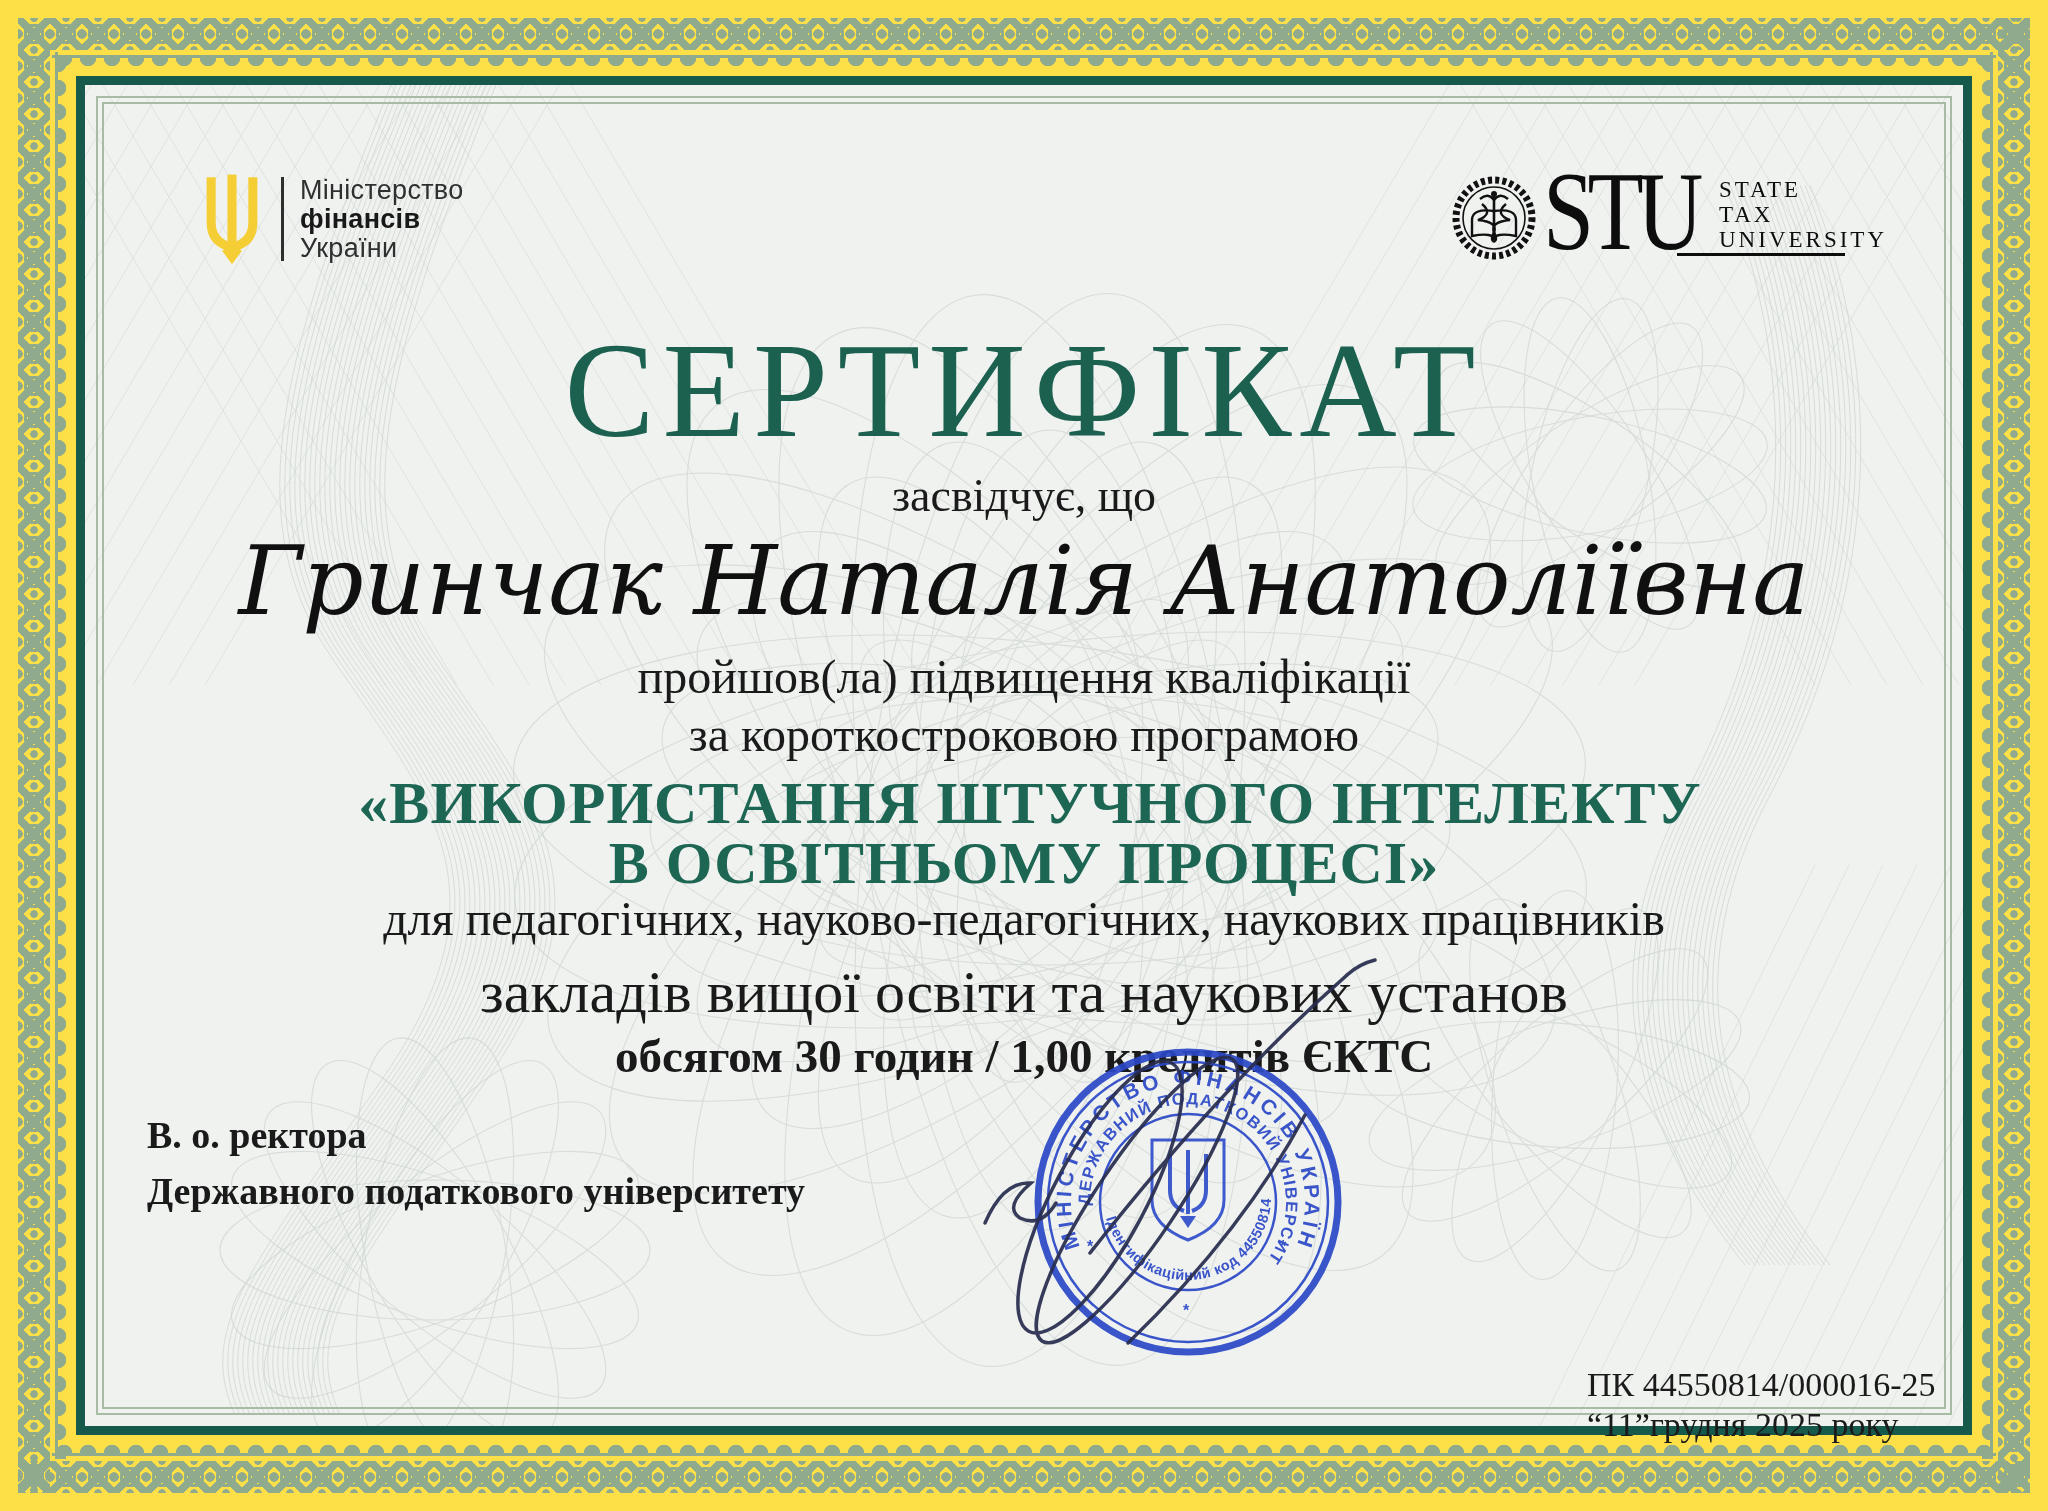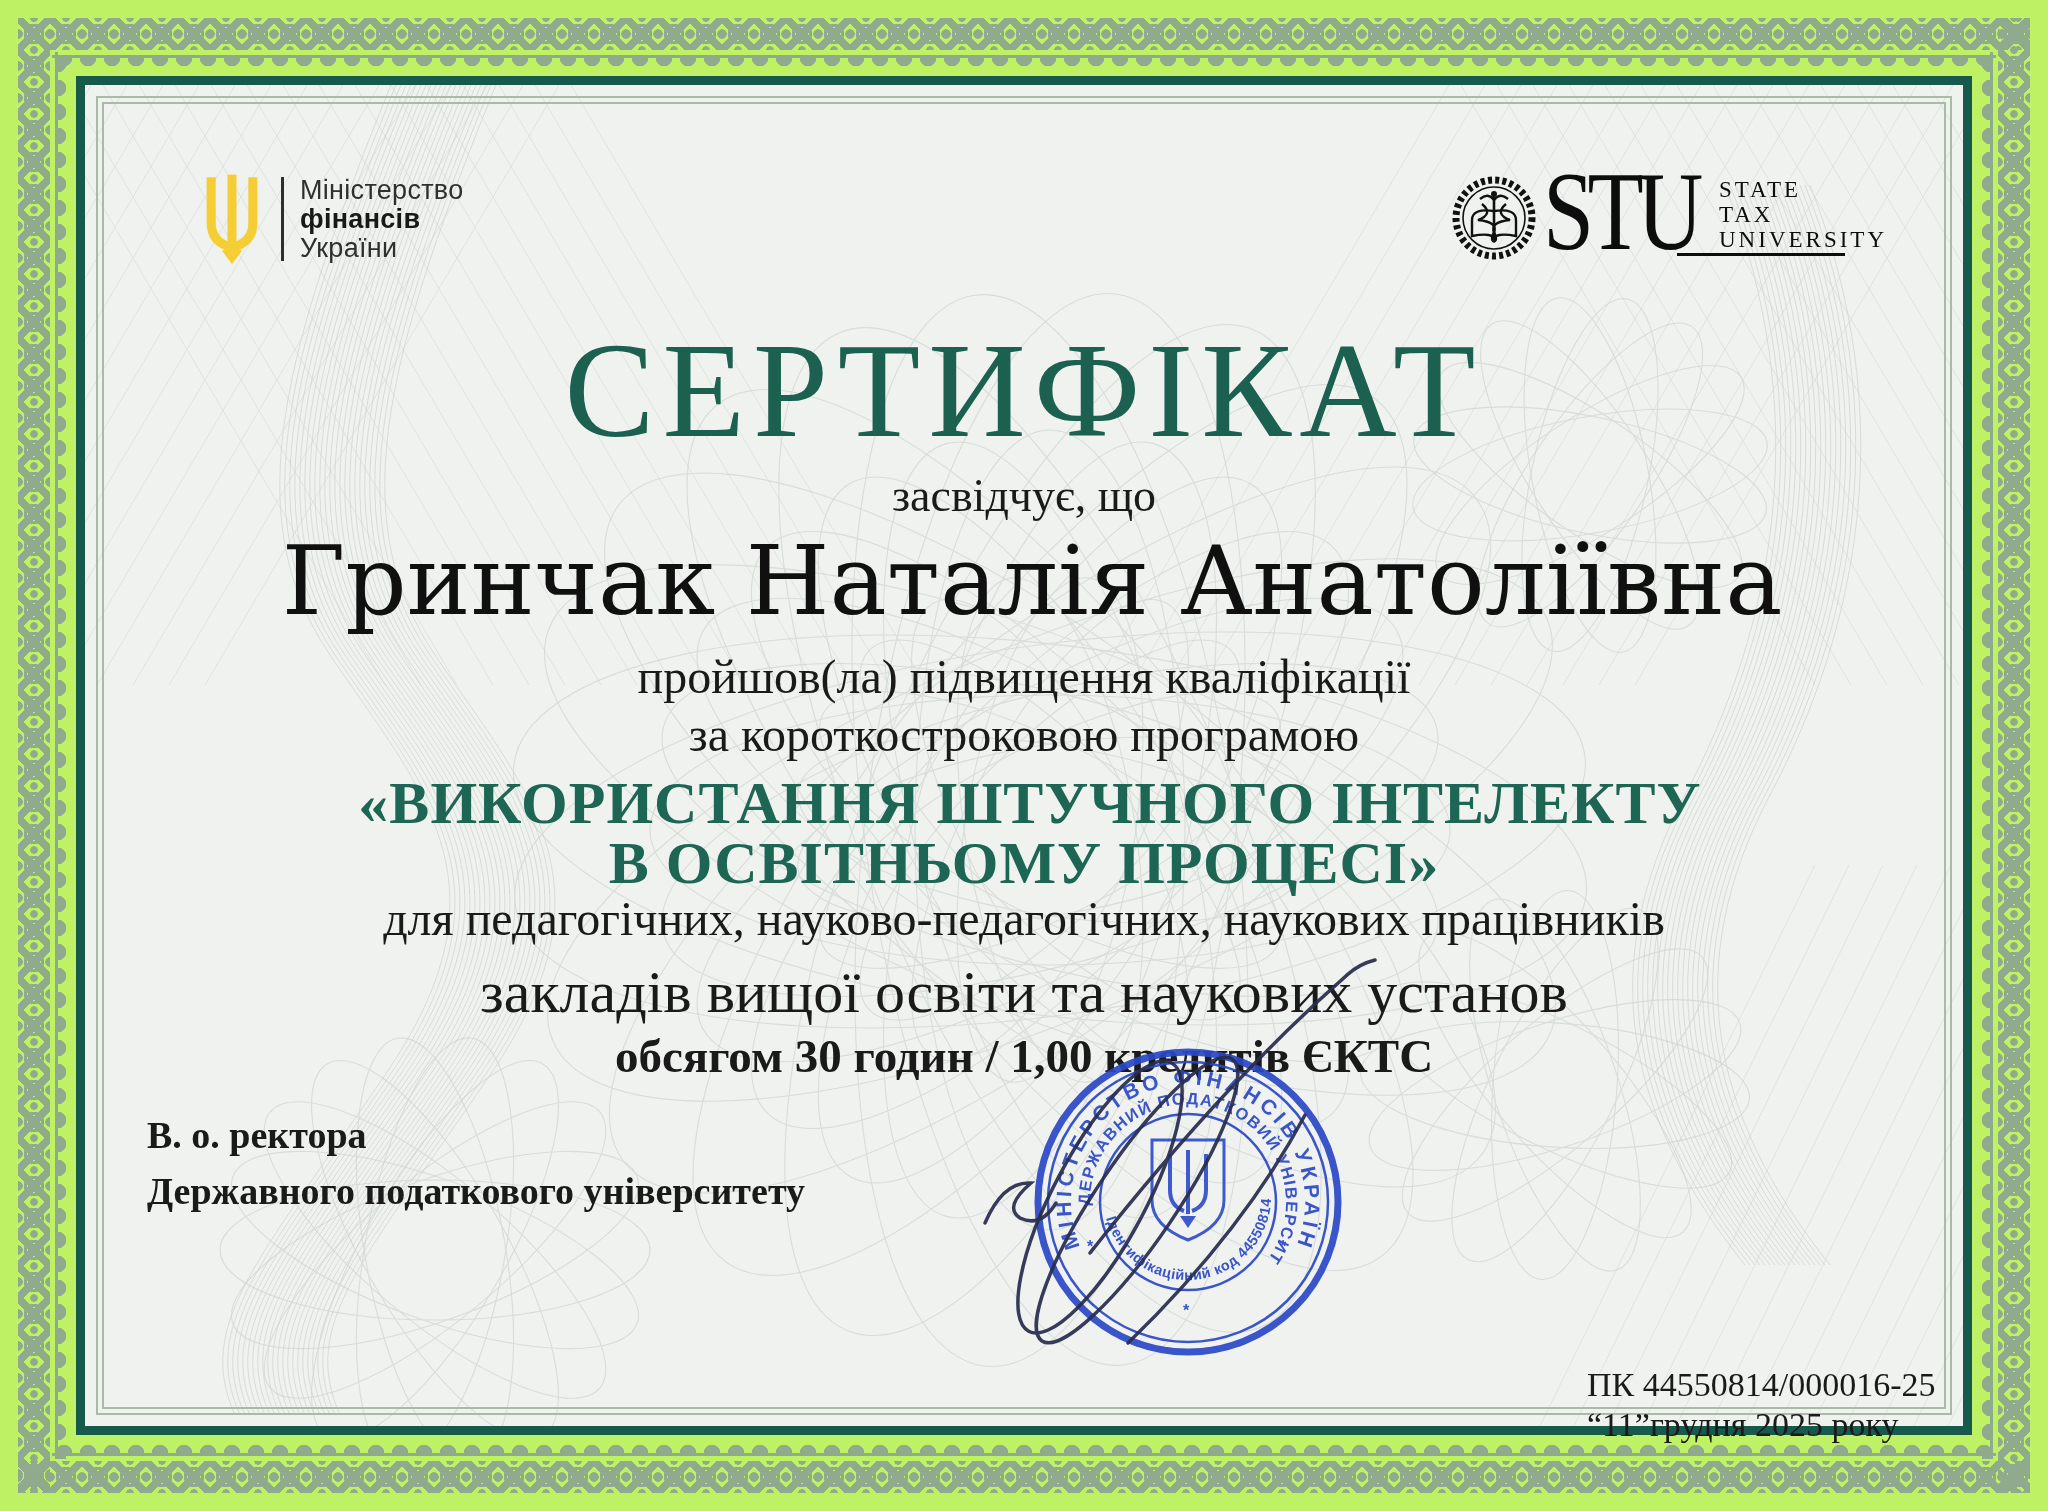--- a/index.html
+++ b/index.html
@@ -9,21 +9,21 @@
     --paper:#f0f2f0;
     --ink:#1a1a1a;
     --title-teal:#1c6150;
     --program-teal:#1e6654;
     --stamp-blue:#2a48c6;
     --sig-ink:#272c4e;
   }
   *{margin:0;padding:0;box-sizing:border-box}
   html,body{width:2048px;height:1511px;background:#fff;overflow:hidden;
     font-family:"Liberation Serif","DejaVu Serif",serif;}
-  .cert{position:absolute;inset:0;background:#bef264;}
+  .cert{position:absolute;inset:0;background:#fde047;}
 
   
   .ornate{position:absolute;
     background-image:
       radial-gradient(circle at 16px 16px, rgba(255,255,255,0) 7px, var(--sage) 7.5px 10px, rgba(255,255,255,0) 10.5px),
       radial-gradient(circle at 0px 16px, var(--sage) 0 4.5px, rgba(255,255,255,0) 5px),
       radial-gradient(circle at 32px 16px, var(--sage) 0 4.5px, rgba(255,255,255,0) 5px),
       radial-gradient(circle at 16px 0px, var(--sage) 0 3.5px, rgba(255,255,255,0) 4px),
       radial-gradient(circle at 16px 32px, var(--sage) 0 3.5px, rgba(255,255,255,0) 4px),
       linear-gradient(45deg, rgba(255,255,255,0) 42%, var(--sage) 42% 58%, rgba(255,255,255,0) 58%),
@@ -67,21 +67,21 @@
 
   .stu{position:absolute;left:1366px;top:80px;}
   .stu-emblem{position:absolute;left:0;top:10px;}
   .stu-abbr{position:absolute;left:92px;top:-10px;font-size:112px;line-height:112px;letter-spacing:-8px;
     color:#0d0d0d;transform:scaleX(.82);transform-origin:left top;}
   .stu-words{position:absolute;left:268px;top:12px;font-size:23px;line-height:25px;letter-spacing:3px;color:#0d0d0d;}
   .stu-underline{position:absolute;left:226px;top:88px;width:168px;height:3px;background:#0d0d0d;}
 
   .title{top:236px;font-size:135px;line-height:140px;letter-spacing:8px;color:var(--title-teal);font-weight:400;}
   .certifies{top:384px;font-size:46px;}
-  .recipient{top:436px;font-size:96px;line-height:120px;font-family:"DejaVu Serif","Liberation Serif",serif;color:#101010;margin-left:8px;}
+  .recipient{top:436px;font-size:96px;line-height:120px;font-style:italic;font-family:"DejaVu Serif","Liberation Serif",serif;color:#101010;}
   .qual1{top:564px;font-size:48px;}
   .qual2{top:622px;font-size:48px;}
   .prog{font-weight:700;color:var(--program-teal);font-size:60px;letter-spacing:1px;}
   .prog1{top:684px;padding-left:12px;} .prog2{top:744px;}
   .aud1{top:806px;font-size:48px;}
   .aud2{top:873px;font-size:60px;}
   .volume{top:944px;font-size:47px;font-weight:700;}
 
   .role{position:absolute;left:62px;top:1022px;font-size:38px;line-height:56px;font-weight:700;}
   .signer{position:absolute;left:1212px;top:1080px;width:640px;text-align:center;font-size:48px;font-weight:700;white-space:nowrap;}

